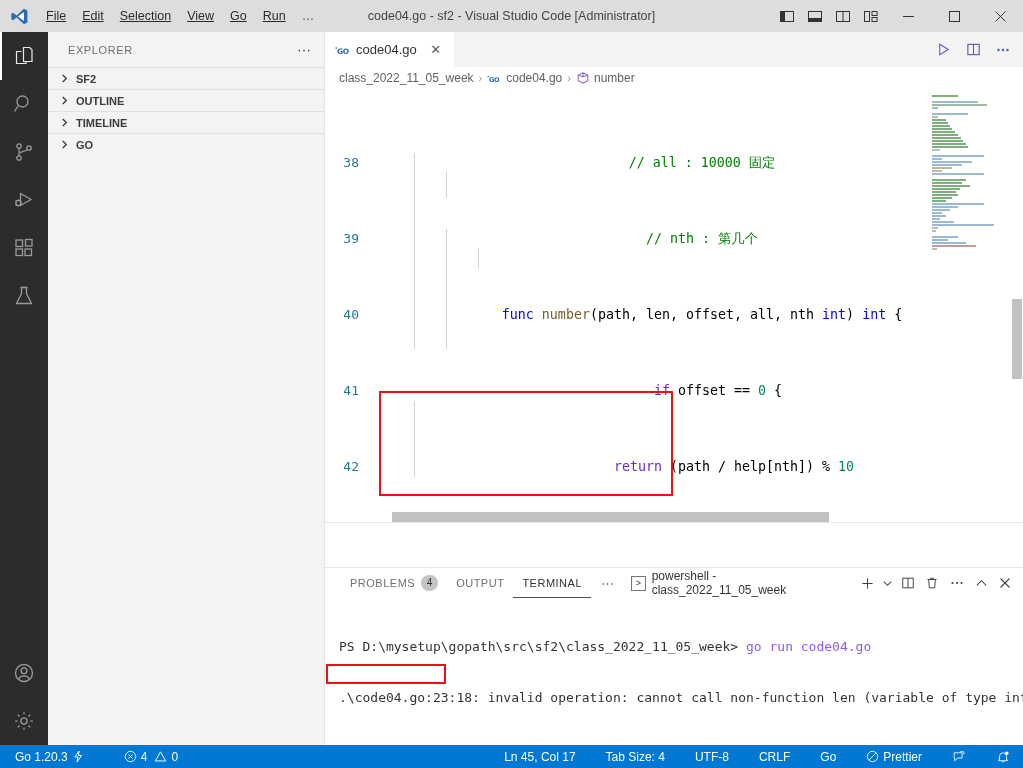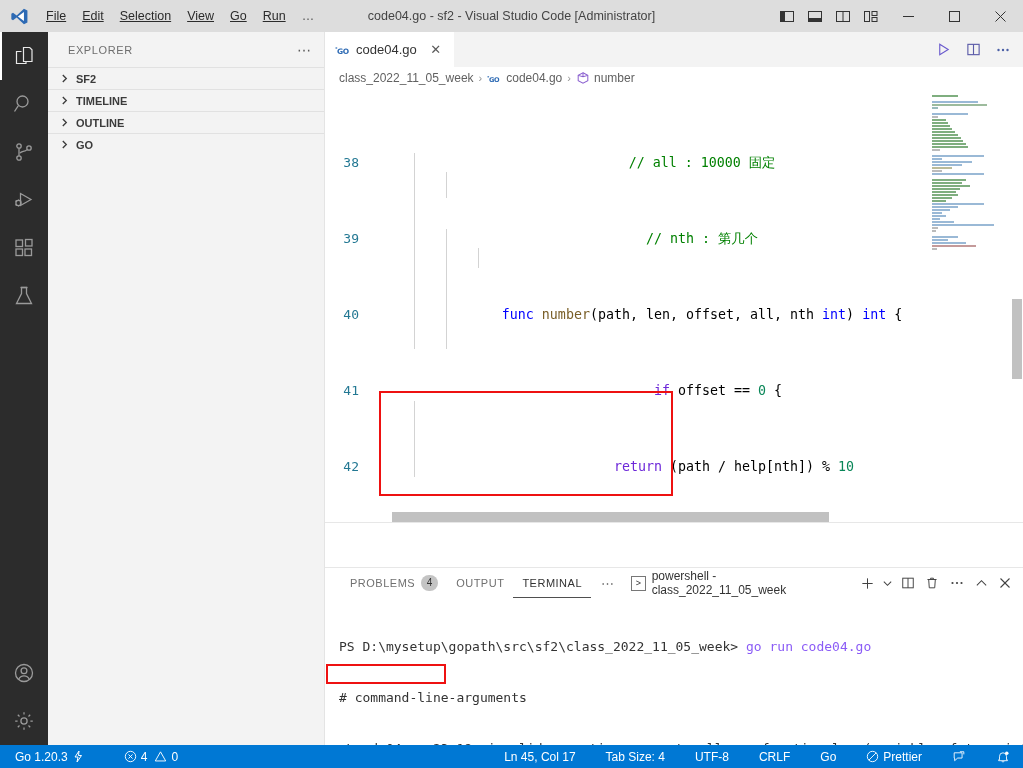--- a/index.html
+++ b/index.html
@@ -347,29 +347,29 @@
             </svg>
         </span>
         <span>SF2</span>
       </div>
       <div class="tree-section">
         <span class="chev">
           <svg width="11" height="11" viewBox="0 0 11 11" fill="none" stroke="#3b3b3b" stroke-width="1.3">
               <path d="M3.8 2 L7.3 5.5 L3.8 9"></path>
             </svg>
         </span>
-        <span>TIMELINE</span>
+        <span>OUTLINE</span>
       </div>
       <div class="tree-section">
         <span class="chev">
           <svg width="11" height="11" viewBox="0 0 11 11" fill="none" stroke="#3b3b3b" stroke-width="1.3">
               <path d="M3.8 2 L7.3 5.5 L3.8 9"></path>
             </svg>
         </span>
-        <span>OUTLINE</span>
+        <span>TIMELINE</span>
       </div>
       <div class="tree-section">
         <span class="chev">
           <svg width="11" height="11" viewBox="0 0 11 11" fill="none" stroke="#3b3b3b" stroke-width="1.3">
               <path d="M3.8 2 L7.3 5.5 L3.8 9"></path>
             </svg>
         </span>
         <span>GO</span>
       </div>
     </div>
@@ -615,21 +615,20 @@
               <svg width="12" height="12" viewBox="0 0 12 12" stroke="#424242" stroke-width="1.1">
                   <line x1="1.5" y1="1.5" x2="10.5" y2="10.5"></line>
                   <line x1="10.5" y1="1.5" x2="1.5" y2="10.5"></line>
                 </svg>
             </div>
           </div>
         </div>
 
         <div class="terminal-body">
           <div><span class="t-prompt">PS D:\mysetup\gopath\src\sf2\class_2022_11_05_week&gt; </span><span class="t-cmd">go run code04.go</span></div>
-          <div><span class="t-out"># command-line-arguments</span></div>
           <div><span class="t-out">.\code04.go:23:18: invalid operation: cannot call non-function len (variable of type int)</span></div>
           
           
           
 
           
           <div class="redbox" style="left:1px; top:66px; width:120px; height:20px;"></div>
         </div>
       </div>
     </div>

